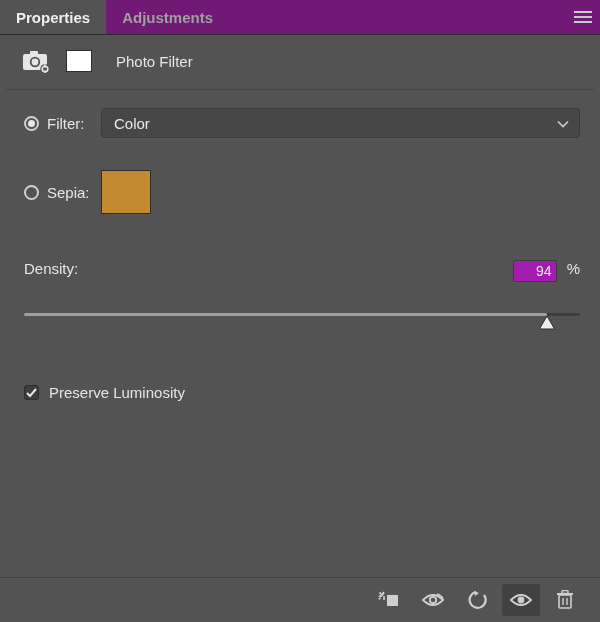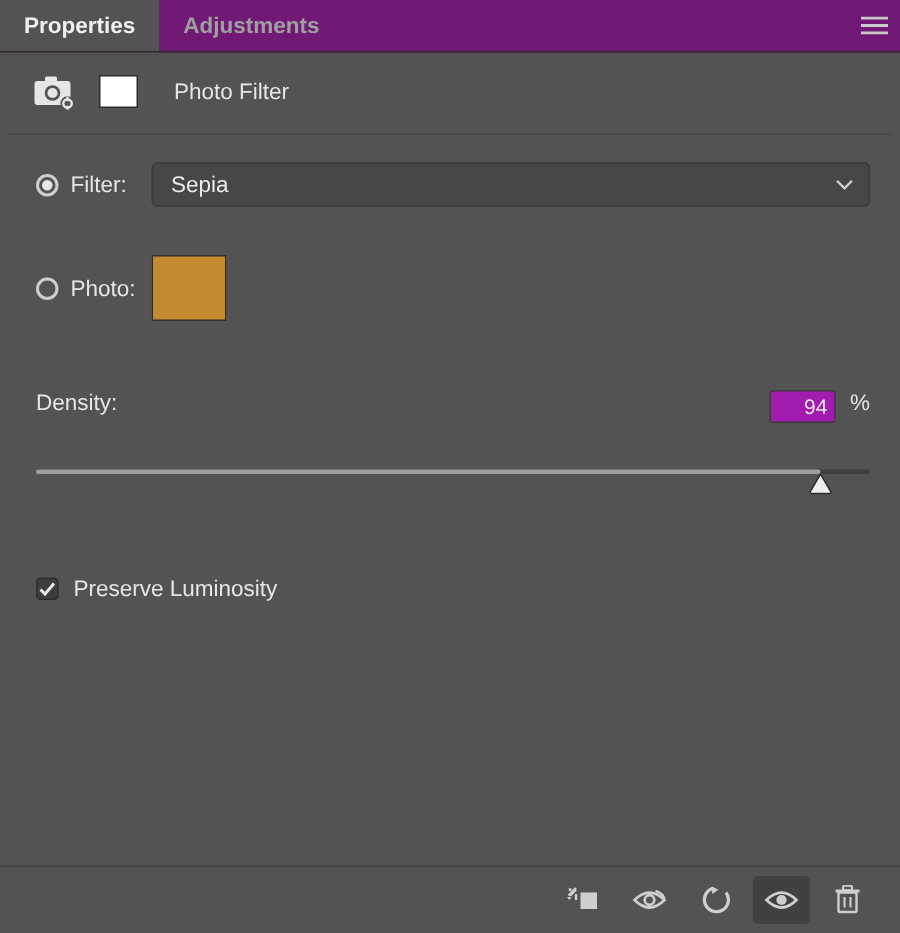--- a/index.html
+++ b/index.html
@@ -303,32 +303,32 @@
   </div>
 
   <div class="divider"></div>
 
   <div class="body">
 
     <div class="row">
       <div class="radio selected"></div>
       <div class="radio-label">Filter:</div>
       <div class="dropdown">
-        <span>Sepia</span>
+        <span>Color</span>
         <span class="chev">
           <svg width="12" height="8" viewBox="0 0 12 8">
               <path d="M1 1 L6 6 L11 1" stroke="currentColor" stroke-width="1.6" fill="none"></path>
             </svg>
         </span>
       </div>
     </div>
 
     <div class="row">
       <div class="radio"></div>
-      <div class="radio-label">Photo:</div>
+      <div class="radio-label">Sepia:</div>
       <div class="color-swatch" id="color-swatch" style="background: rgb(193, 138, 46);"></div>
     </div>
 
     <div class="density-row">
       <div class="density-label">Density:</div>
       <input class="density-value" value="94" style="">
       <div class="density-unit">%</div>
     </div>
 
     <div class="slider-wrap">

